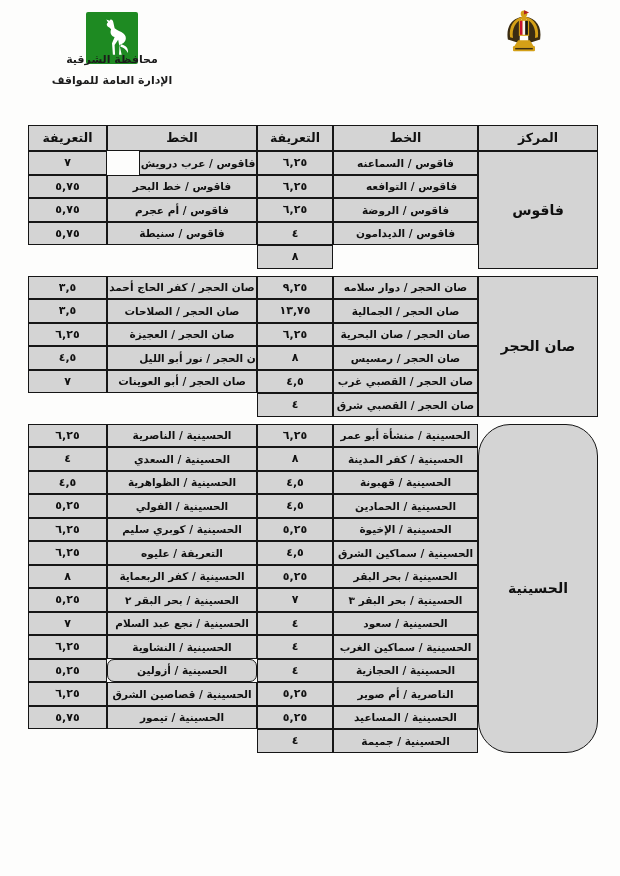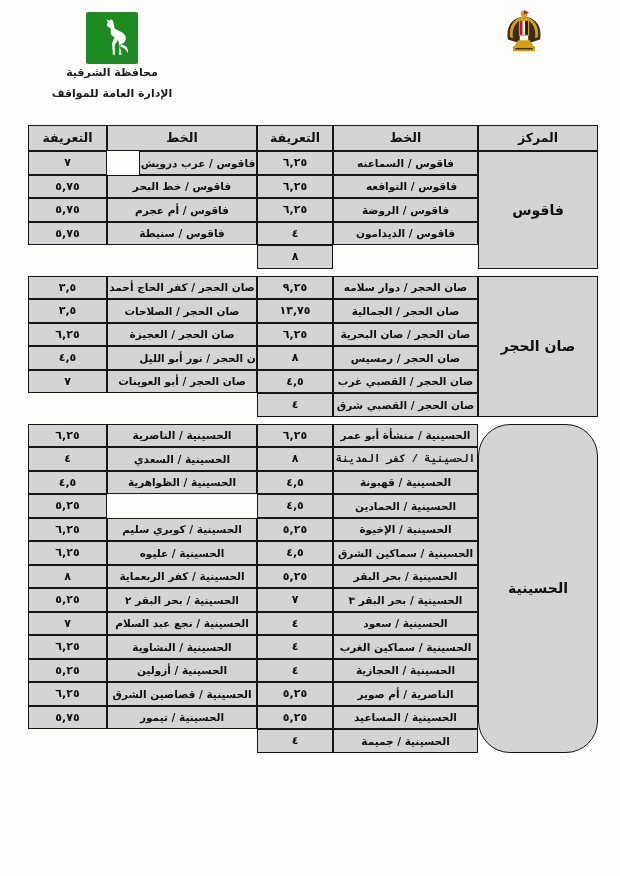--- a/index.html
+++ b/index.html
@@ -13,21 +13,21 @@
   .page{position:absolute;inset:0;background:#fdfdfc;}
 
   
   .gov-logo{
     position:absolute;left:86px;top:12px;width:52px;height:52px;
     background:#1e8a22;border-radius:2px;
     display:flex;align-items:center;justify-content:center;
   }
   .gov-logo svg{width:44px;height:44px;}
   .org-text{
-    position:absolute;left:20px;top:62px;width:184px;
+    position:absolute;left:20px;top:49px;width:184px;
     text-align:center;direction:rtl;
     font-weight:bold;color:#1b1b1b;
     font-size:11px;line-height:21px;
   }
   .emblem{position:absolute;left:502px;top:8px;width:44px;height:56px;}
 
   
   .tariff-table{
     position:absolute;left:28px;top:125px;width:570px;
     direction:rtl;
@@ -147,21 +147,21 @@
           <div class="cell tariff-cell" style="grid-area: 3 / 5;">٦,٢٥</div>
           <div class="cell " style="grid-area: 4 / 4; padding-left: 45px;">صان الحجر / نور أبو الليل</div>
           <div class="cell tariff-cell" style="grid-area: 4 / 5;">٤,٥</div>
           <div class="cell " style="grid-area: 5 / 4;">صان الحجر / أبو العوينات</div>
           <div class="cell tariff-cell" style="grid-area: 5 / 5;">٧</div>
         </div>
         <div class="section">
           <div class="cell center-cell" style="grid-area: 1 / 1 / span 14; border-radius: 32px;">الحسينية</div>
           <div class="cell " style="grid-area: 1 / 2;">الحسينية / منشأة أبو عمر</div>
           <div class="cell tariff-cell" style="grid-area: 1 / 3;">٦,٢٥</div>
-          <div class="cell " style="grid-area: 2 / 2; font-family: Liberation Mono, monospace;">الحسينية / كفر المدينة</div>
+          <div class="cell " style="grid-area: 2 / 2;">الحسينية / كفر المدينة</div>
           <div class="cell tariff-cell" style="grid-area: 2 / 3;">٨</div>
           <div class="cell " style="grid-area: 3 / 2;">الحسينية / قهبونة</div>
           <div class="cell tariff-cell" style="grid-area: 3 / 3;">٤,٥</div>
           <div class="cell " style="grid-area: 4 / 2;">الحسينية / الحمادين</div>
           <div class="cell tariff-cell" style="grid-area: 4 / 3;">٤,٥</div>
           <div class="cell " style="grid-area: 5 / 2;">الحسينية / الإخيوة</div>
           <div class="cell tariff-cell" style="grid-area: 5 / 3;">٥,٢٥</div>
           <div class="cell " style="grid-area: 6 / 2;">الحسينية / سماكين الشرق</div>
           <div class="cell tariff-cell" style="grid-area: 6 / 3;">٤,٥</div>
           <div class="cell " style="grid-area: 7 / 2;">الحسينية / بحر البقر</div>
@@ -179,34 +179,35 @@
           <div class="cell " style="grid-area: 13 / 2;">الحسينية / المساعيد</div>
           <div class="cell tariff-cell" style="grid-area: 13 / 3;">٥,٢٥</div>
           <div class="cell " style="grid-area: 14 / 2;">الحسينية / جميمة</div>
           <div class="cell tariff-cell" style="grid-area: 14 / 3;">٤</div>
           <div class="cell " style="grid-area: 1 / 4;">الحسينية / الناصرية</div>
           <div class="cell tariff-cell" style="grid-area: 1 / 5;">٦,٢٥</div>
           <div class="cell " style="grid-area: 2 / 4;">الحسينية / السعدي</div>
           <div class="cell tariff-cell" style="grid-area: 2 / 5;">٤</div>
           <div class="cell " style="grid-area: 3 / 4;">الحسينية / الظواهرية</div>
           <div class="cell tariff-cell" style="grid-area: 3 / 5;">٤,٥</div>
+          <div class="cell " style="grid-area: 4 / 4;">الحسينية / الفولي</div>
           <div class="cell tariff-cell" style="grid-area: 4 / 5;">٥,٢٥</div>
           <div class="cell " style="grid-area: 5 / 4;">الحسينية / كوبري سليم</div>
           <div class="cell tariff-cell" style="grid-area: 5 / 5;">٦,٢٥</div>
-          <div class="cell " style="grid-area: 6 / 4;">الحسينية / عليوه</div>
+          <div class="cell " style="grid-area: 6 / 4;">التعريفة / عليوه</div>
           <div class="cell tariff-cell" style="grid-area: 6 / 5;">٦,٢٥</div>
           <div class="cell " style="grid-area: 7 / 4;">الحسينية / كفر الربعماية</div>
           <div class="cell tariff-cell" style="grid-area: 7 / 5;">٨</div>
           <div class="cell " style="grid-area: 8 / 4;">الحسينية / بحر البقر ٢</div>
           <div class="cell tariff-cell" style="grid-area: 8 / 5;">٥,٢٥</div>
           <div class="cell " style="grid-area: 9 / 4;">الحسينية / نجع عبد السلام</div>
           <div class="cell tariff-cell" style="grid-area: 9 / 5;">٧</div>
           <div class="cell " style="grid-area: 10 / 4;">الحسينية / النشاوية</div>
           <div class="cell tariff-cell" style="grid-area: 10 / 5;">٦,٢٥</div>
-          <div class="cell " style="grid-area: 11 / 4;">الحسينية / أزولين</div>
+          <div class="cell " style="grid-area: 11 / 4; border-radius: 7px;">الحسينية / أزولين</div>
           <div class="cell tariff-cell" style="grid-area: 11 / 5;">٥,٢٥</div>
           <div class="cell " style="grid-area: 12 / 4;">الحسينية / قصاصين الشرق</div>
           <div class="cell tariff-cell" style="grid-area: 12 / 5;">٦,٢٥</div>
           <div class="cell " style="grid-area: 13 / 4;">الحسينية / تيمور</div>
           <div class="cell tariff-cell" style="grid-area: 13 / 5;">٥,٧٥</div>
         </div>
       </div>
   </div>
 
 </div>

